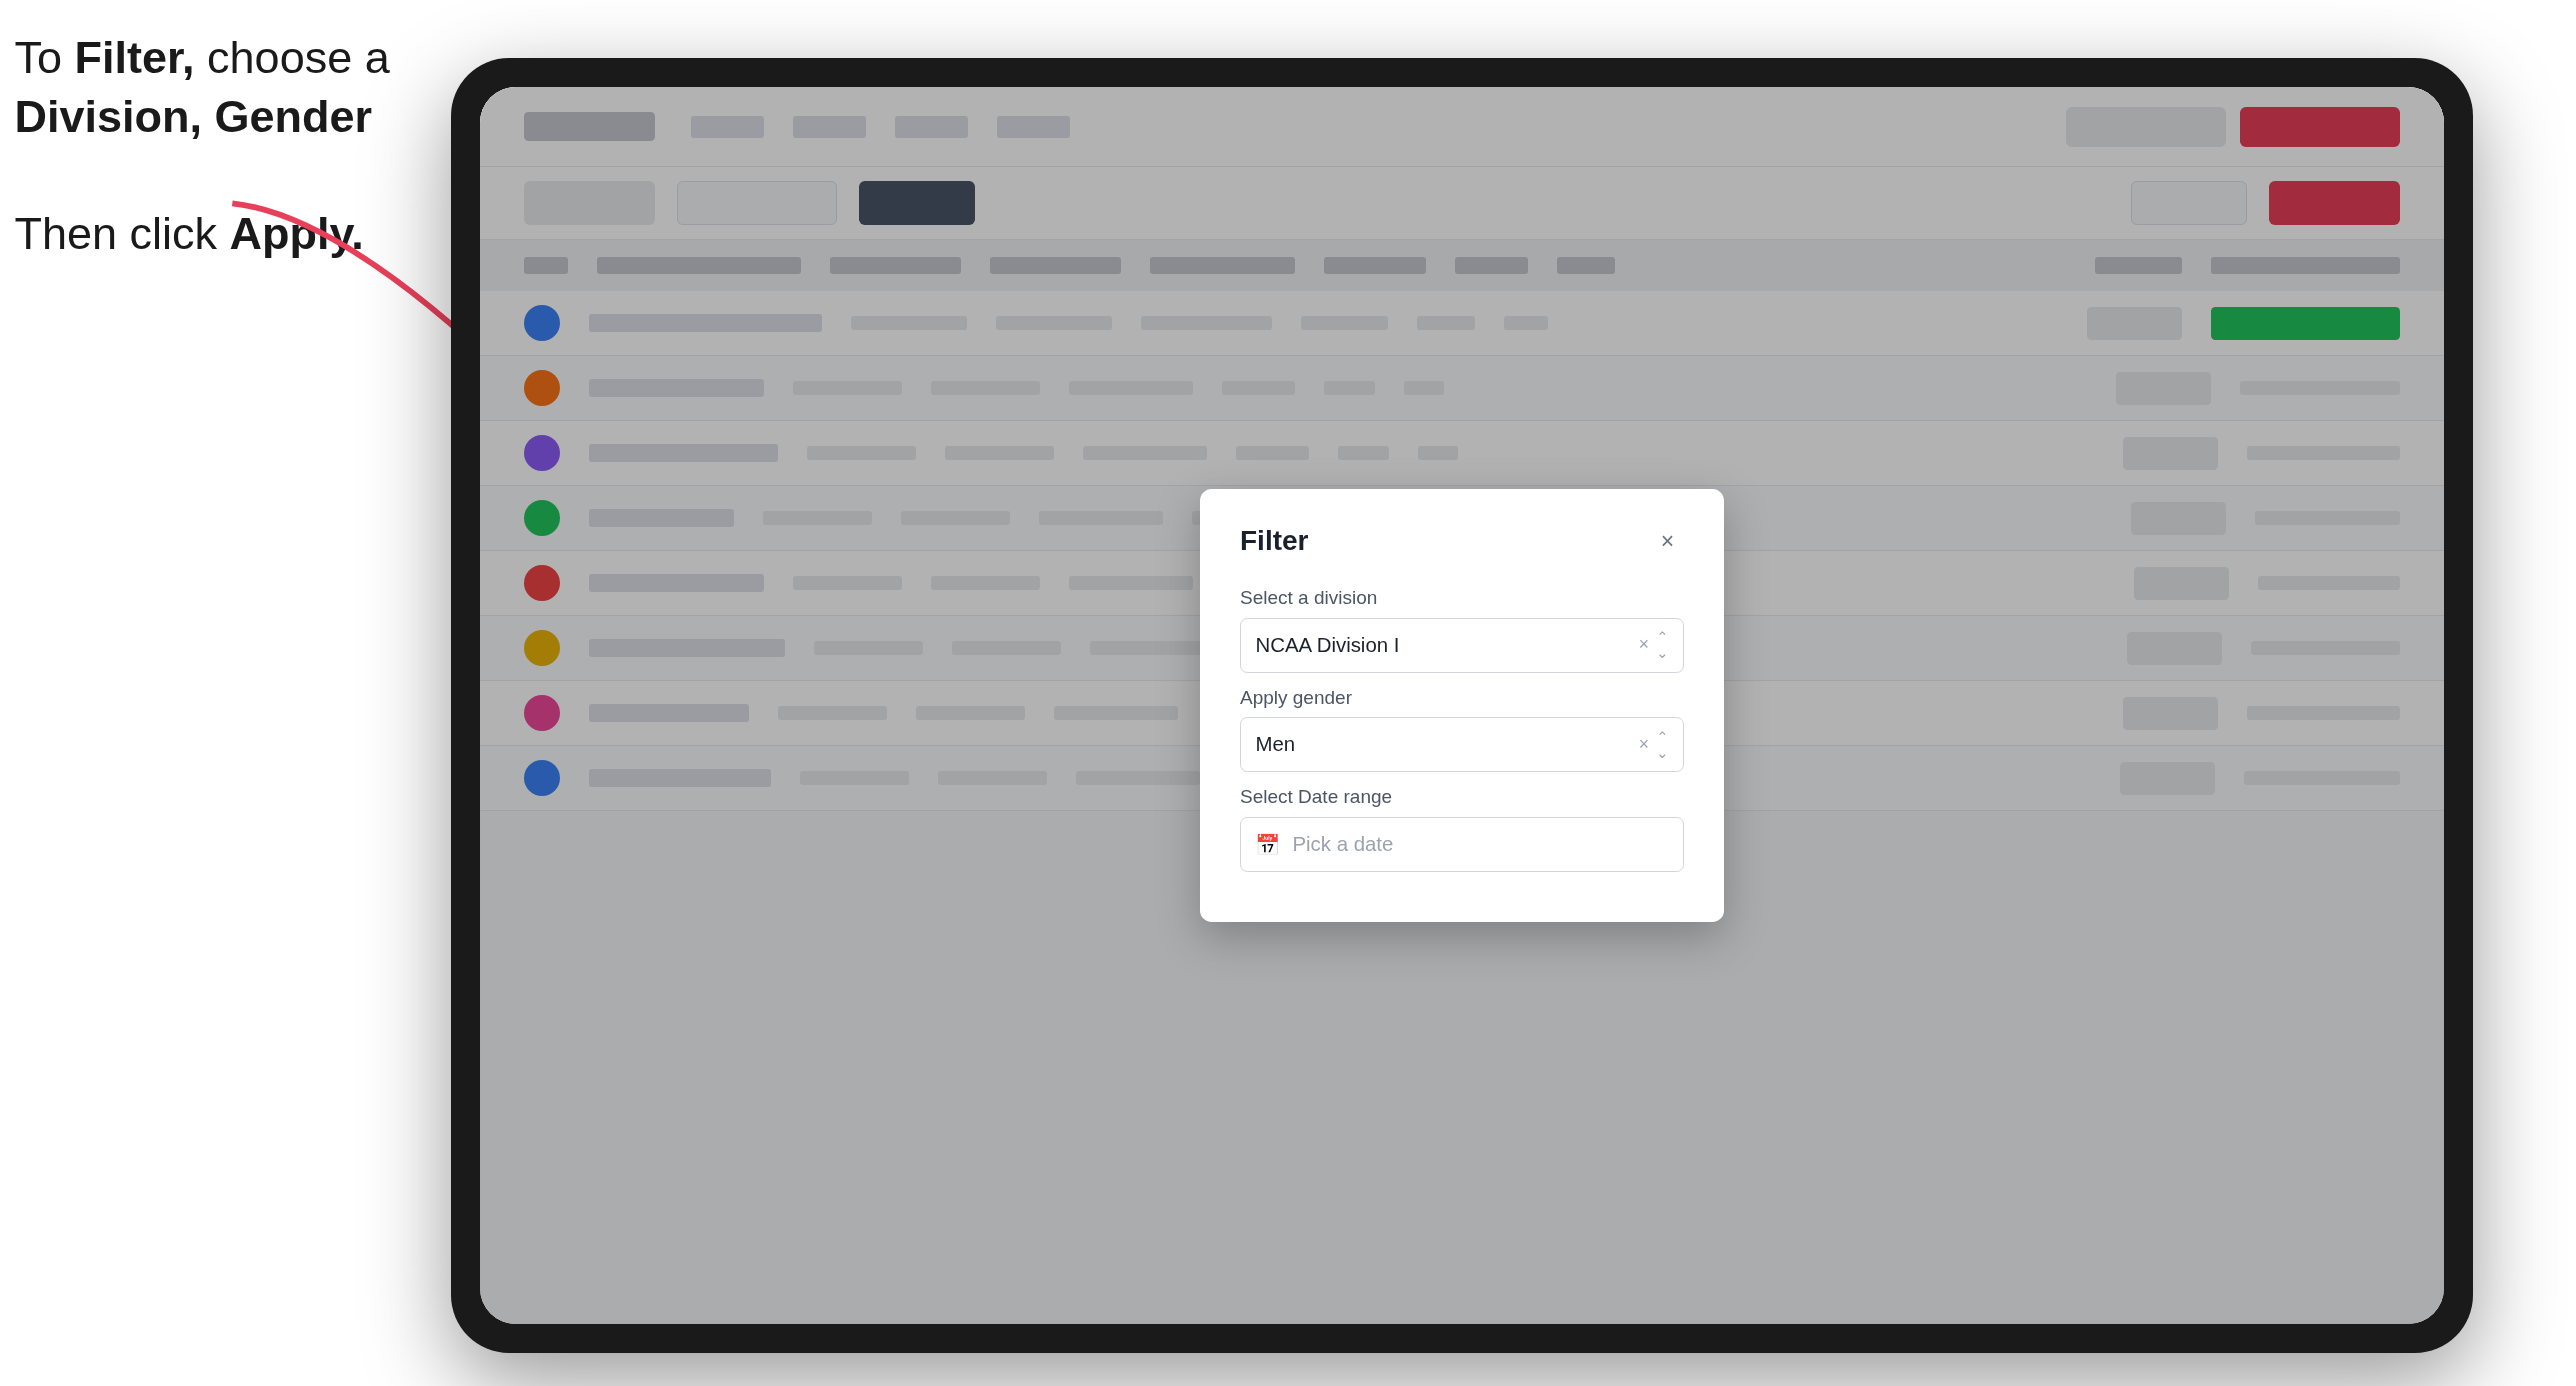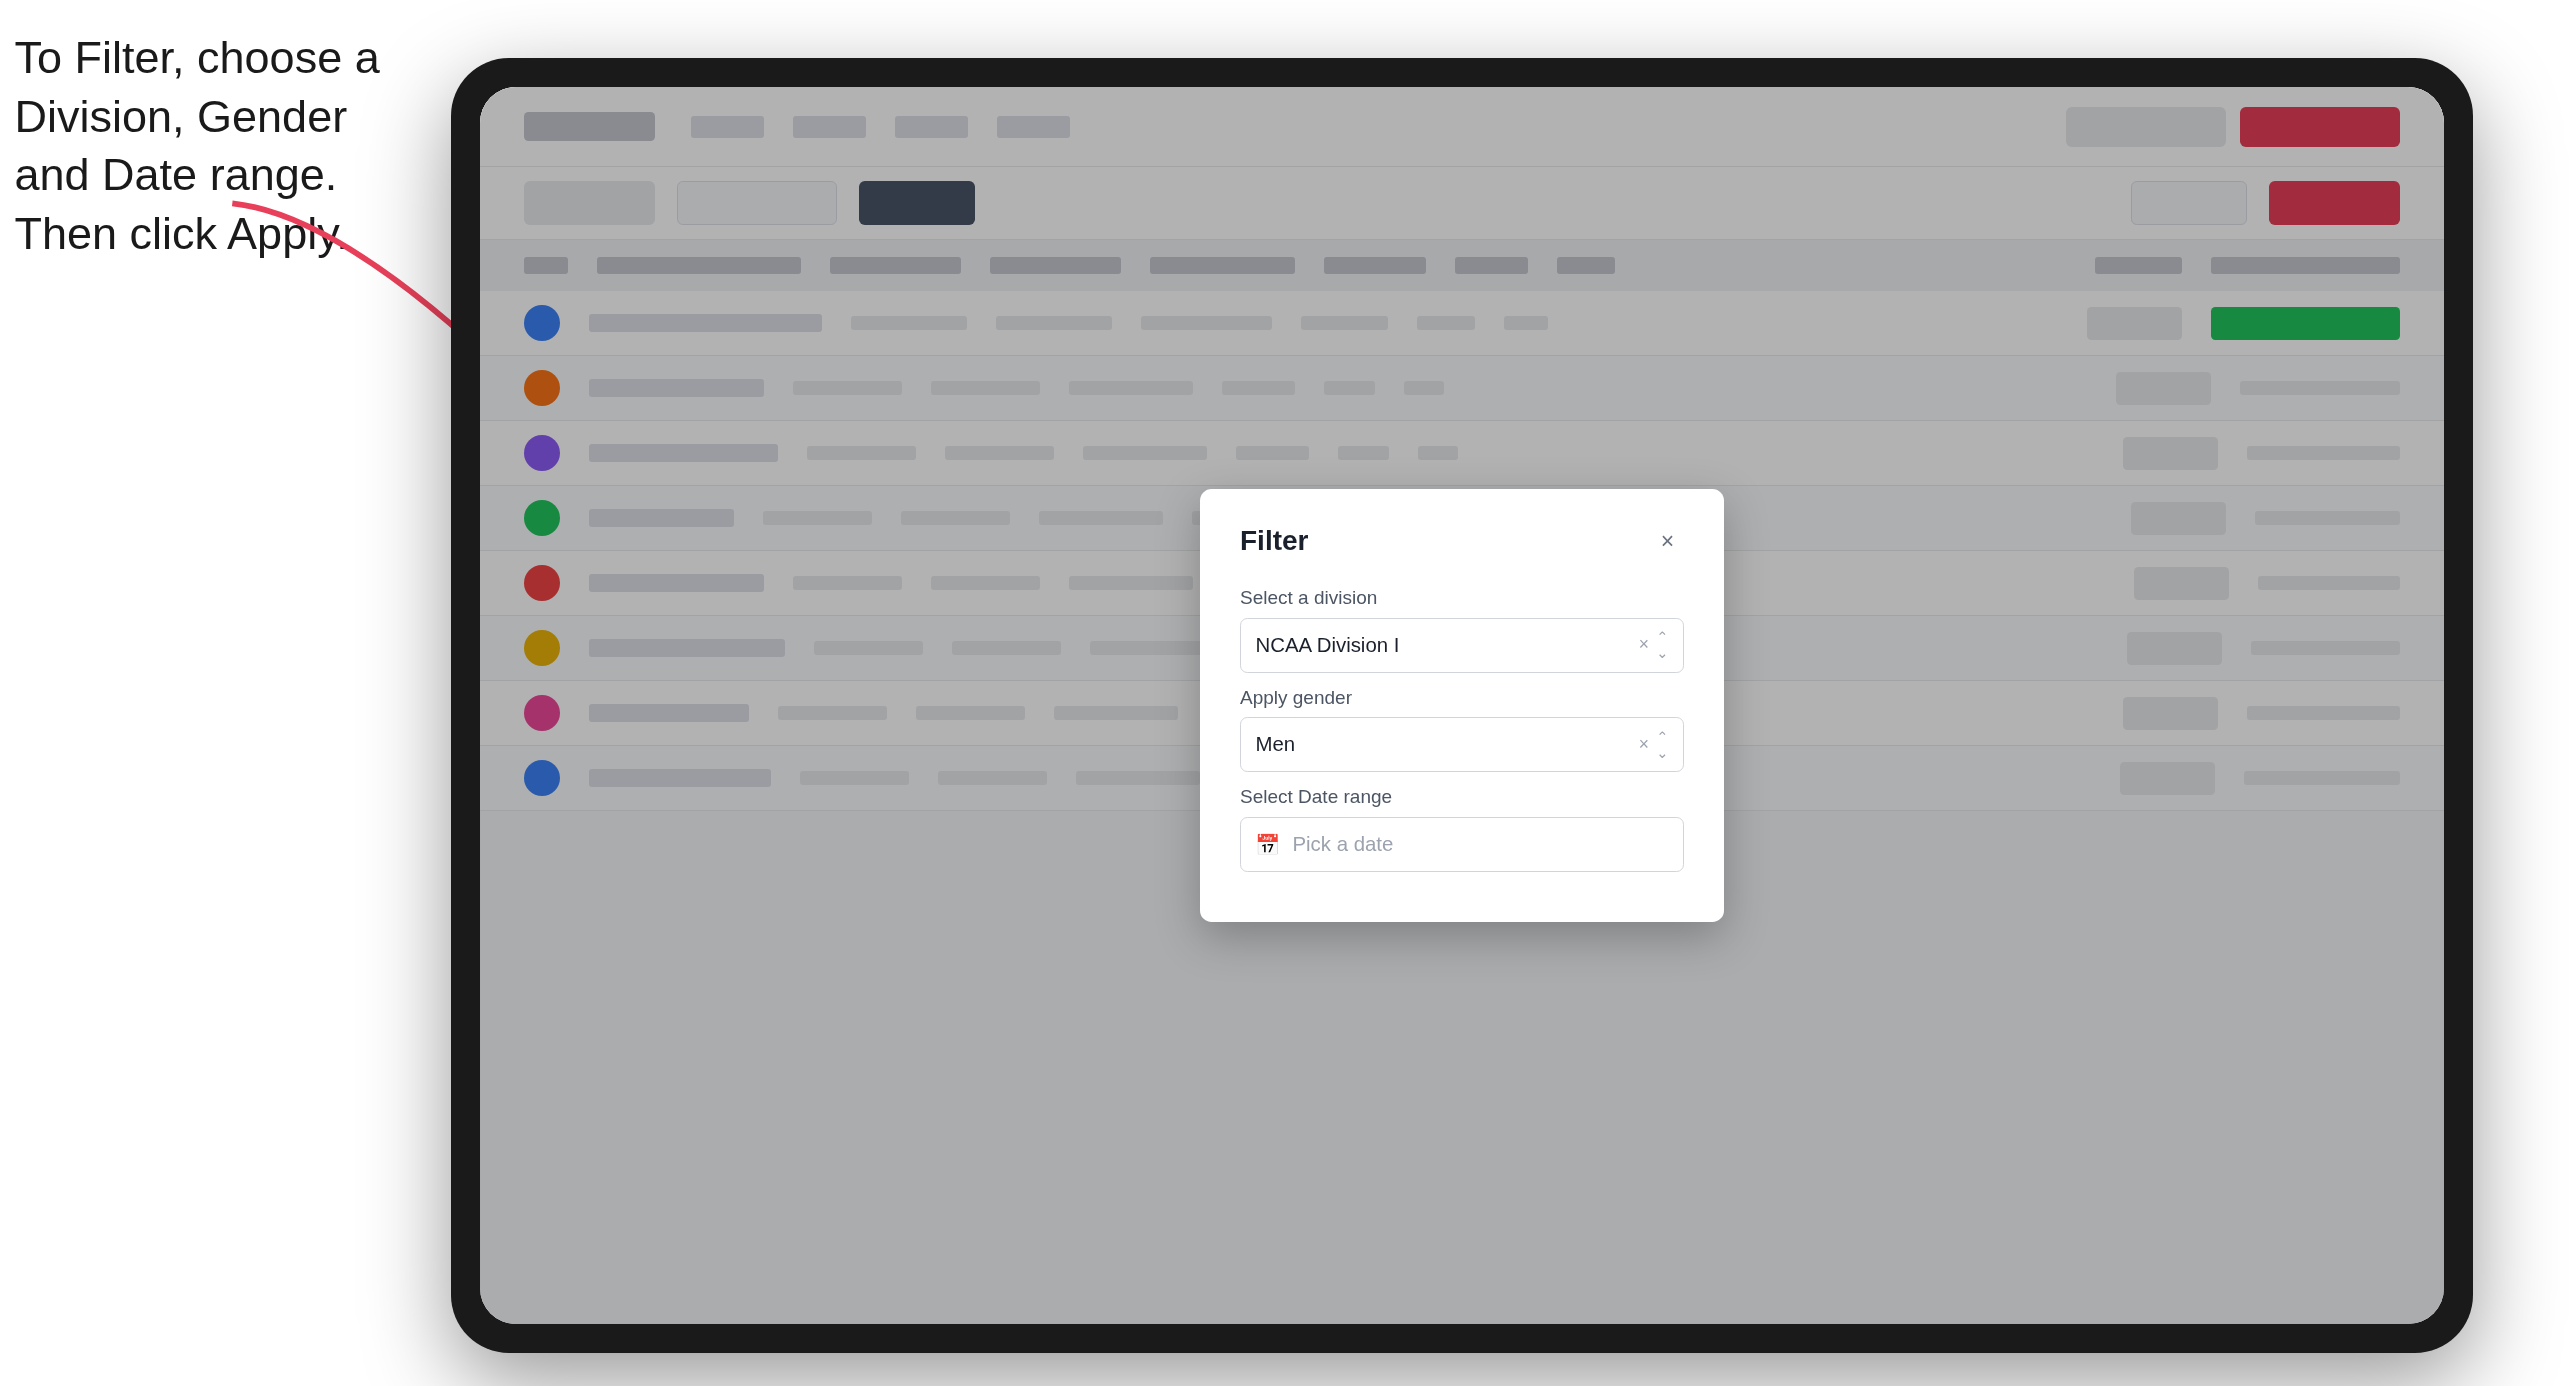--- a/index.html
+++ b/index.html
@@ -15,21 +15,21 @@
     
     .instruction-text {
       position: absolute;
       top: 29px;
       left: 14.5px;
       width: 422px;
       font-size: 45px;
       line-height: 1.3;
       color: #1a1a1a;
     }
-    .instruction-text .bold { font-weight: 400; }
+    .instruction-text .bold { font-weight: 700; }
 
     
     .arrow-container {
       position: absolute;
       top: 145px;
       left: 145px;
       width: 582px;
       height: 364px;
       pointer-events: none;
     }
@@ -428,21 +428,21 @@
     .av-red { background: #ef4444; }
     .av-yellow { background: #eab308; }
     .av-pink { background: #ec4899; }
   </style>
 </head>
 <body>
 
 <div class="instruction-text">
   <span>To <strong class="bold">Filter,</strong> choose a</span><br>
   <strong class="bold">Division, Gender</strong><br>
-  <span>and <strong class="bold">Date range.</strong></span><br>
+  <br>
   <span>Then click <strong class="bold">Apply.</strong></span>
 </div>
 
 <div class="arrow-container">
   <svg viewBox="0 0 800 500" fill="none" xmlns="http://www.w3.org/2000/svg">
     <defs>
       <marker id="arrowhead" markerWidth="10" markerHeight="7" refX="10" refY="3.5" orient="auto">
         <polygon points="0 0, 10 3.5, 0 7" fill="#e8405a"></polygon>
       </marker>
     </defs>

